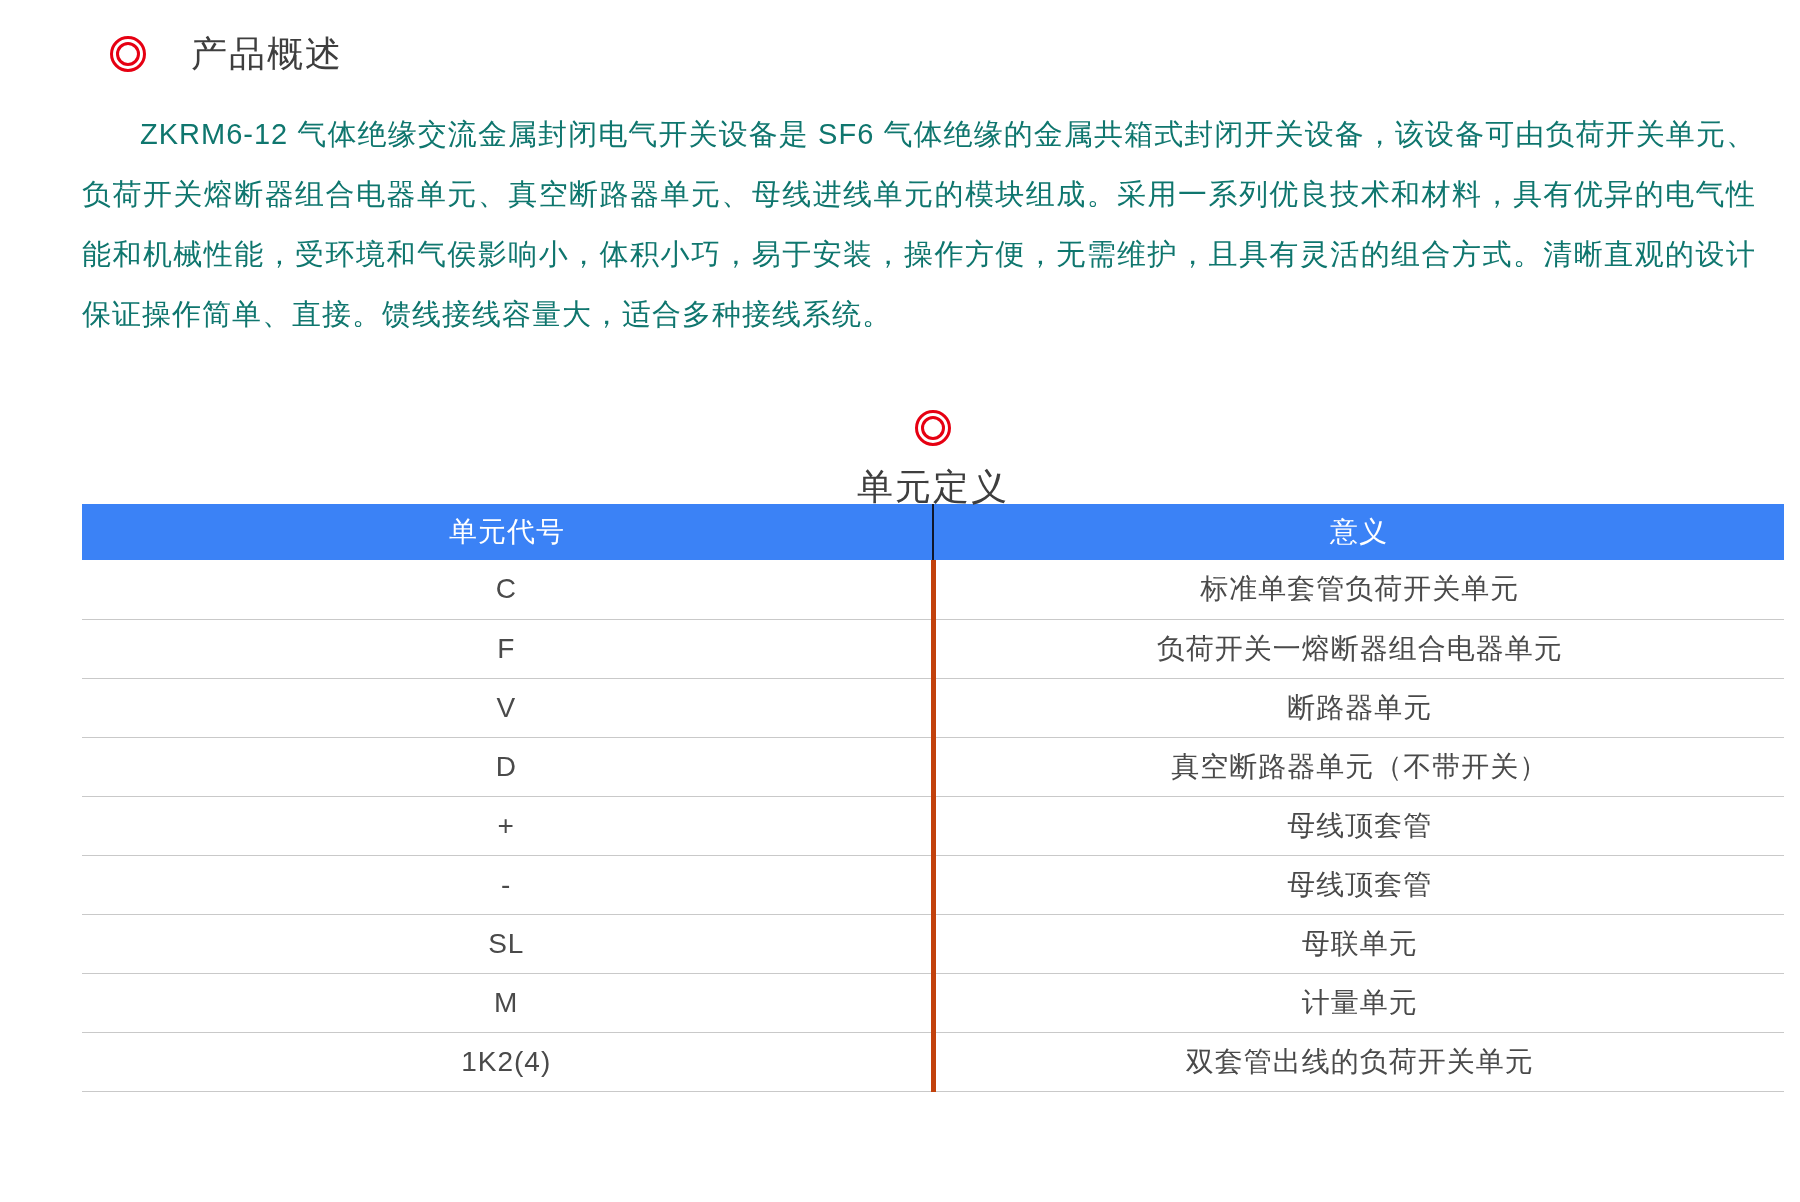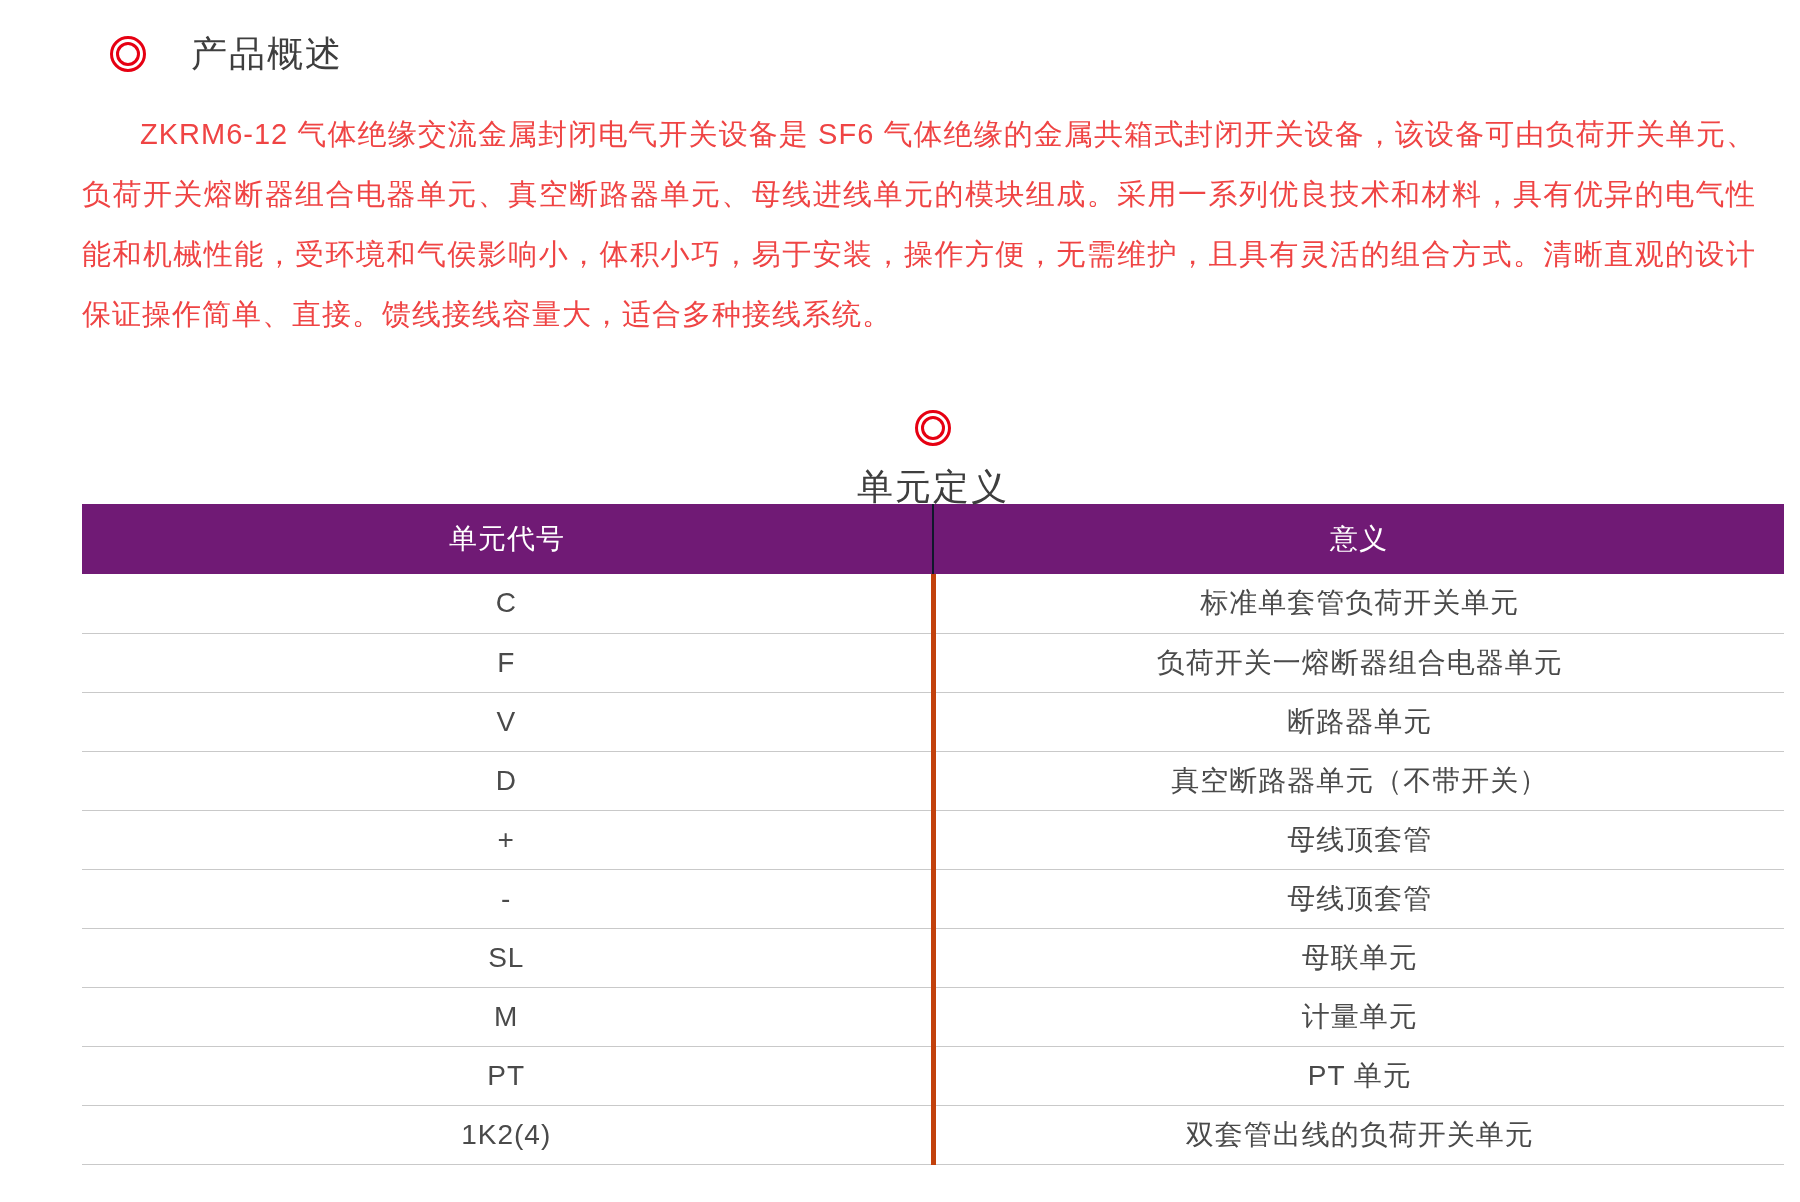--- a/index.html
+++ b/index.html
@@ -40,40 +40,40 @@
     color: #3e3e3e;
     letter-spacing: 2px;
   }
   .overview-text {
     margin-top: 26px;
     height: 240px;
     overflow: hidden;
     font-size: 29px;
     line-height: 60px;
     letter-spacing: 1px;
-    color: #ef4444;
+    color: #0f766e;
     text-align: justify;
     text-indent: 2em;
   }
   .section2 {
     margin-top: 66px;
     flex-direction: column;
   }
   table.unit-table {
     width: 100%;
     border-collapse: collapse;
     table-layout: fixed;
     margin-top: 46px;
   }
   .unit-table thead th {
-    background: #701a75;
+    background: #3b82f6;
     color: #ffffff;
     font-weight: normal;
     font-size: 28px;
-    height: 70px;
+    height: 56px;
     letter-spacing: 1px;
   }
   .unit-table thead th + th {
     border-left: 2px solid #0f172a;
   }
   .unit-table tbody td {
     height: 59px;
     text-align: center;
     vertical-align: middle;
     font-size: 28px;
@@ -137,23 +137,19 @@
         </tr>
         <tr>
           <td>SL</td>
           <td>母联单元</td>
         </tr>
         <tr>
           <td>M</td>
           <td>计量单元</td>
         </tr>
         <tr>
-          <td>PT</td>
-          <td>PT 单元</td>
-        </tr>
-        <tr>
           <td>1K2(4)</td>
           <td>双套管出线的负荷开关单元</td>
         </tr>
       </tbody>
   </table>
 
 </div>
 
 </body></html>

